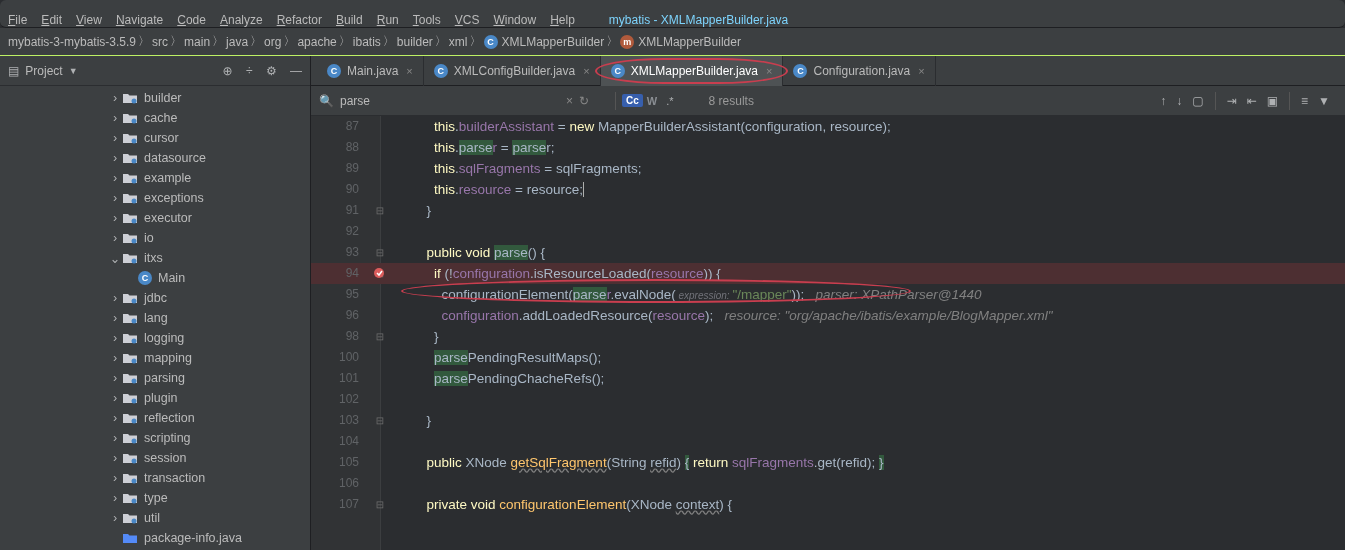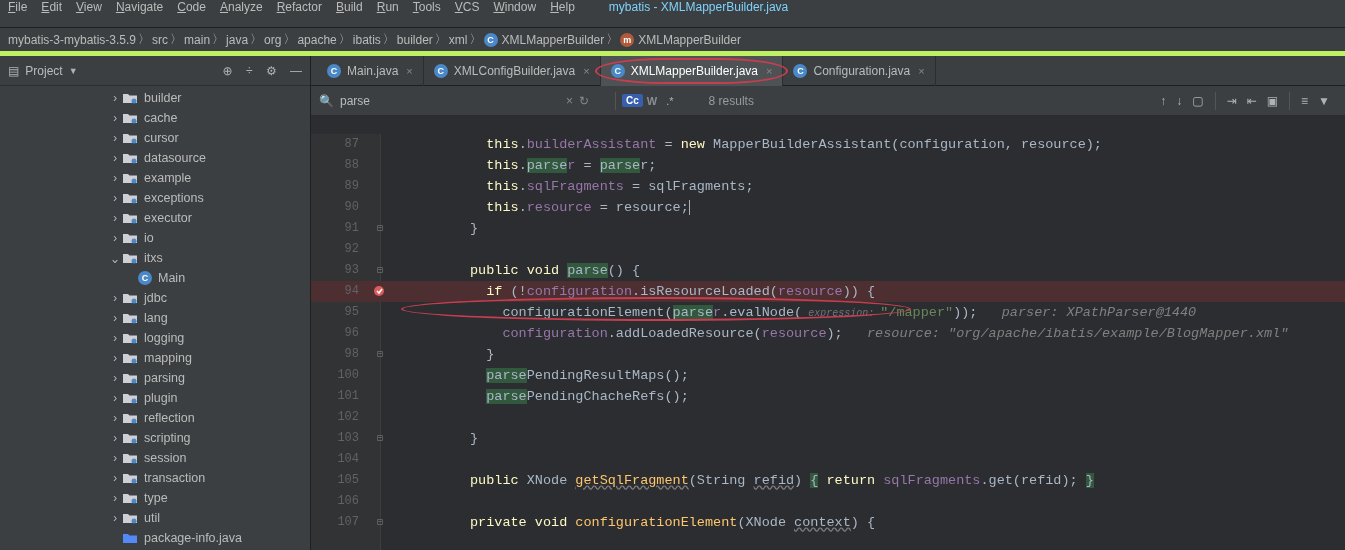--- a/index.html
+++ b/index.html
@@ -7,36 +7,37 @@
     font-family: "Segoe UI", Arial, sans-serif;
     font-size: 12px;
     background: #2B2D30;
     color: #BBBBBB;
     overflow: hidden;
     width: 1345px;
     height: 550px;
   }
   .menubar {
     display: flex;
-    align-items: flex-start;
+    align-items: flex-end;
     height: 28px;
     padding: 0 8px;
     background: #3C3F41;
     border-bottom: 1px solid #1E1F22;
+    border-radius: 6px;
   }
   .menubar .item { margin-right: 14px; cursor: default; color: #BBBBBB; }
   .menubar .item u { text-decoration: underline; }
   .menubar .title { margin-left: 20px; color: #7dd3fc; }
   .breadcrumbs {
     display: flex;
     align-items: center;
     height: 28px;
     padding: 0 6px;
     background: #3C3F41;
-    border-bottom: 5px solid #bef264;
+    border-bottom: 1px solid #bef264;
     font-size: 12px;
   }
   .crumb { display: inline-flex; align-items: center; color: #BBBBBB; padding: 0 2px;}
   .crumb .ico { margin-right: 4px; }
   .ico-c { width:14px; height:14px; border-radius:50%; background:#4A88C7; color:#fff; display:inline-flex;align-items:center;justify-content:center;font-size:9px;font-weight:bold;}
   .ico-m { width:14px; height:14px; border-radius:50%; background:#B05A3C; color:#fff; display:inline-flex;align-items:center;justify-content:center;font-size:9px;font-weight:bold;}
   .main { display:flex; height: calc(550px - 56px); }
   .sidebar { width: 311px; background:#3C3F41; display:flex; flex-direction:column; border-right:1px solid #1E1F22;}
   .sidebar-header {
     display:flex; align-items:center; height:30px; padding:0 8px;
@@ -60,21 +61,21 @@
   }
   .searchbar { display:flex; align-items:center; height:30px; background:#3C3F41; border-bottom:1px solid #2B2D30; padding-left:8px;}
   .searchbar .q { display:flex; align-items:center; flex:0 0 290px; gap:6px;}
   .searchbar .q input { background:transparent; border:none; color:#BBBBBB; outline:none; width:220px; font-size:12px;}
   .searchbar .sep { width:1px; height:18px; background:#555; margin:0 6px;}
   .searchbar .tool { color:#AFB1B3; margin:0 5px; cursor:pointer;}
   .searchbar .cc { background:#375FAD; color:#fff; font-size:10px; padding:1px 4px; border-radius:2px; font-weight:bold;}
   .searchbar .w { color:#8A8E93; font-size:11px; font-weight:bold; margin:0 4px;}
   .searchbar .results { color:#9A9A9A; margin-left:30px;}
   .searchbar .right-tools { margin-left:auto; display:flex; align-items:center; padding-right:10px;}
-  .code { flex:1; overflow:auto; font-family: Liberation Mono, monospace; font-size:13.5px; line-height:21px; position:relative;margin-top:18px;}
+  .code { flex:1; overflow:auto; font-family: Liberation Sans, sans-serif; font-size:13.5px; line-height:21px; position:relative;}
   .gutter-bg { position:absolute; left:0; top:0; bottom:0; width:70px; background:#313335; border-right:1px solid #3C3E40;}
   .codeline { display:flex; position:relative; height:21px;}
   .lineno { width:60px; text-align:right; padding-right:12px; color:#606366; font-size:12px; position:relative; z-index:2;}
   .foldcol { width:18px; position:relative; z-index:2; color:#6E6E6E; font-size:10px; display:flex; align-items:center; justify-content:center;}
   .codetxt { white-space:pre; position:relative; z-index:2;}
   .hl-red { position:absolute; left:0; right:0; top:0; bottom:0; background:#4D2F32; z-index:1;}
   .hl-blue { position:absolute; left:0; right:0; top:0; bottom:0; background:#214283; z-index:1;}
   .bp { position:absolute; left:62px; top:4px; width:12px; height:12px; z-index:3;}
   .c-kw { color:#fef9c3; }
   .c-fld { color:#9876AA; }

